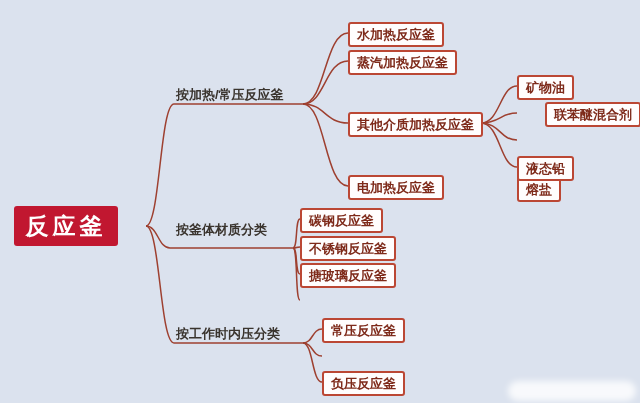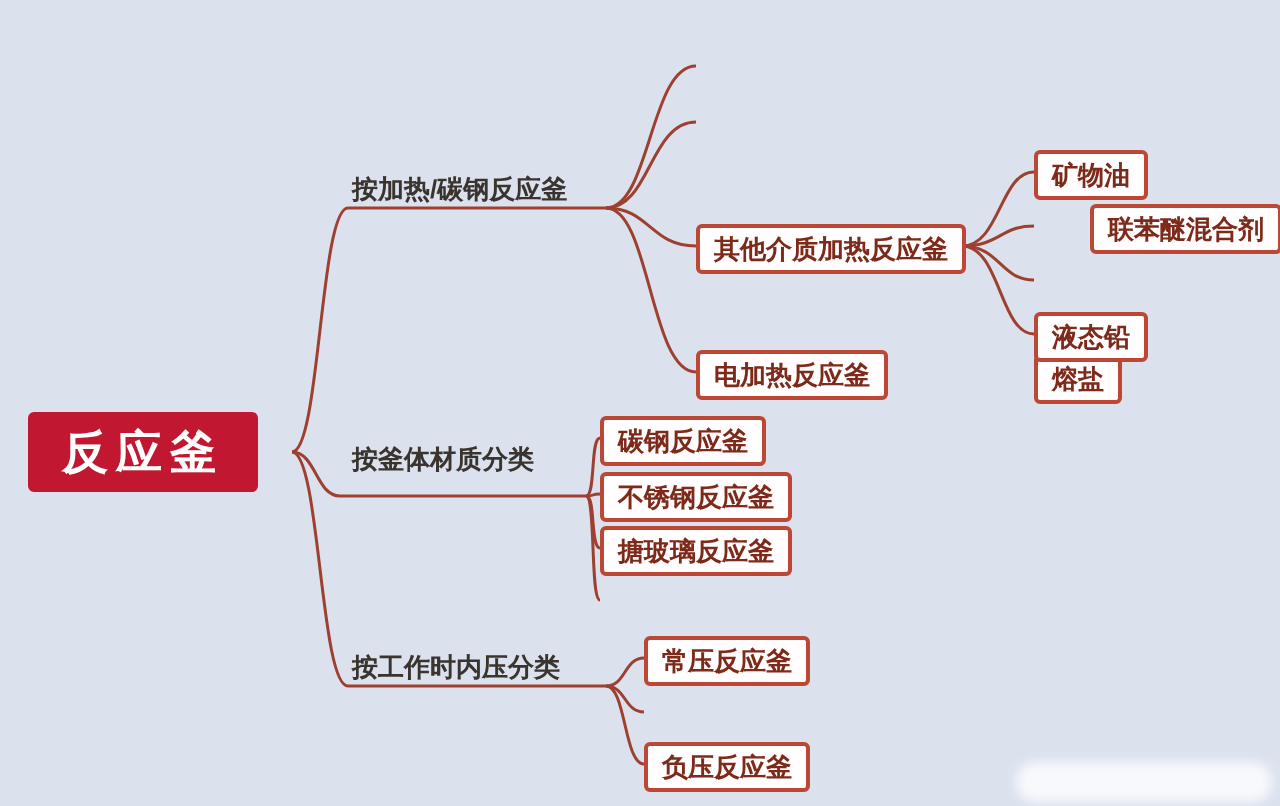--- a/index.html
+++ b/index.html
@@ -9,21 +9,21 @@
     font-family:"Liberation Sans",sans-serif;
   }
   svg.links{position:absolute;left:0;top:0;pointer-events:none;}
   .node{
     position:absolute;background:#fffdfd;
     border:2px solid #bb4734;border-radius:3px;
     color:#7e2a1a;font-size:13px;font-weight:bold;line-height:1;
     padding:4px 7px;white-space:nowrap;box-sizing:border-box;
   }
   .root{
-    position:absolute;left:14px;top:206px;width:115px;height:40px;
+    position:absolute;left:14px;top:206px;width:104px;height:40px;
     background:#c11730;color:#ffffff;border-radius:3px;
     font-size:23px;font-weight:bold;letter-spacing:4px;
     display:flex;align-items:center;justify-content:center;
   }
   .branch-label{
     position:absolute;font-size:13px;font-weight:bold;color:#3a342e;
     white-space:nowrap;line-height:16px;
   }
   .watermark{
     position:absolute;right:4px;bottom:2px;width:128px;height:20px;
@@ -56,24 +56,26 @@
     <path d="M293,248 C298,248 295,274 300,274" fill="none" stroke-width="1.5" stroke="#9e4030"></path>
     <path d="M293,248 C298,248 295,300 300,300" fill="none" stroke-width="1.5" stroke="#9e4030"></path>
 
     <path d="M303,343 C313,343 312,329 322,329" fill="none" stroke-width="1.5" stroke="#9e4030"></path>
     <path d="M303,343 C313,343 312,356 322,356" fill="none" stroke-width="1.5" stroke="#9e4030"></path>
     <path d="M303,343 C313,343 312,382 322,382" fill="none" stroke-width="1.5" stroke="#9e4030"></path>
   </svg>
 
   <div class="root">反应釜</div>
 
-  <div class="branch-label" style="left:176px;top:87px;">按加热/碳钢反应釜</div>
+  <div class="branch-label" style="left:176px;top:87px;">按加热/常压反应釜</div>
   <div class="branch-label" style="left:176px;top:222px;text-align:right;">按釜体材质分类</div>
   <div class="branch-label" style="left:176px;top:326px;text-align:right;">按工作时内压分类</div>
 
+  <div class="node" style="left:348px;top:22px;">水加热反应釜</div>
+  <div class="node" style="left:348px;top:50px;">蒸汽加热反应釜</div>
   <div class="node" style="left:348px;top:112px;">其他介质加热反应釜</div>
   <div class="node" style="left:348px;top:175px;">电加热反应釜</div>
 
   <div class="node" style="left:517px;top:75px;">矿物油</div>
   <div class="node" style="left:517px;top:102px;margin-left:28px;">联苯醚混合剂</div>
   <div class="node" style="left:517px;top:129px;margin-top:48px;">熔盐</div>
   <div class="node" style="left:517px;top:156px;">液态铅</div>
 
   <div class="node" style="left:300px;top:208px;">碳钢反应釜</div>
   <div class="node" style="left:300px;top:236px;">不锈钢反应釜</div>

